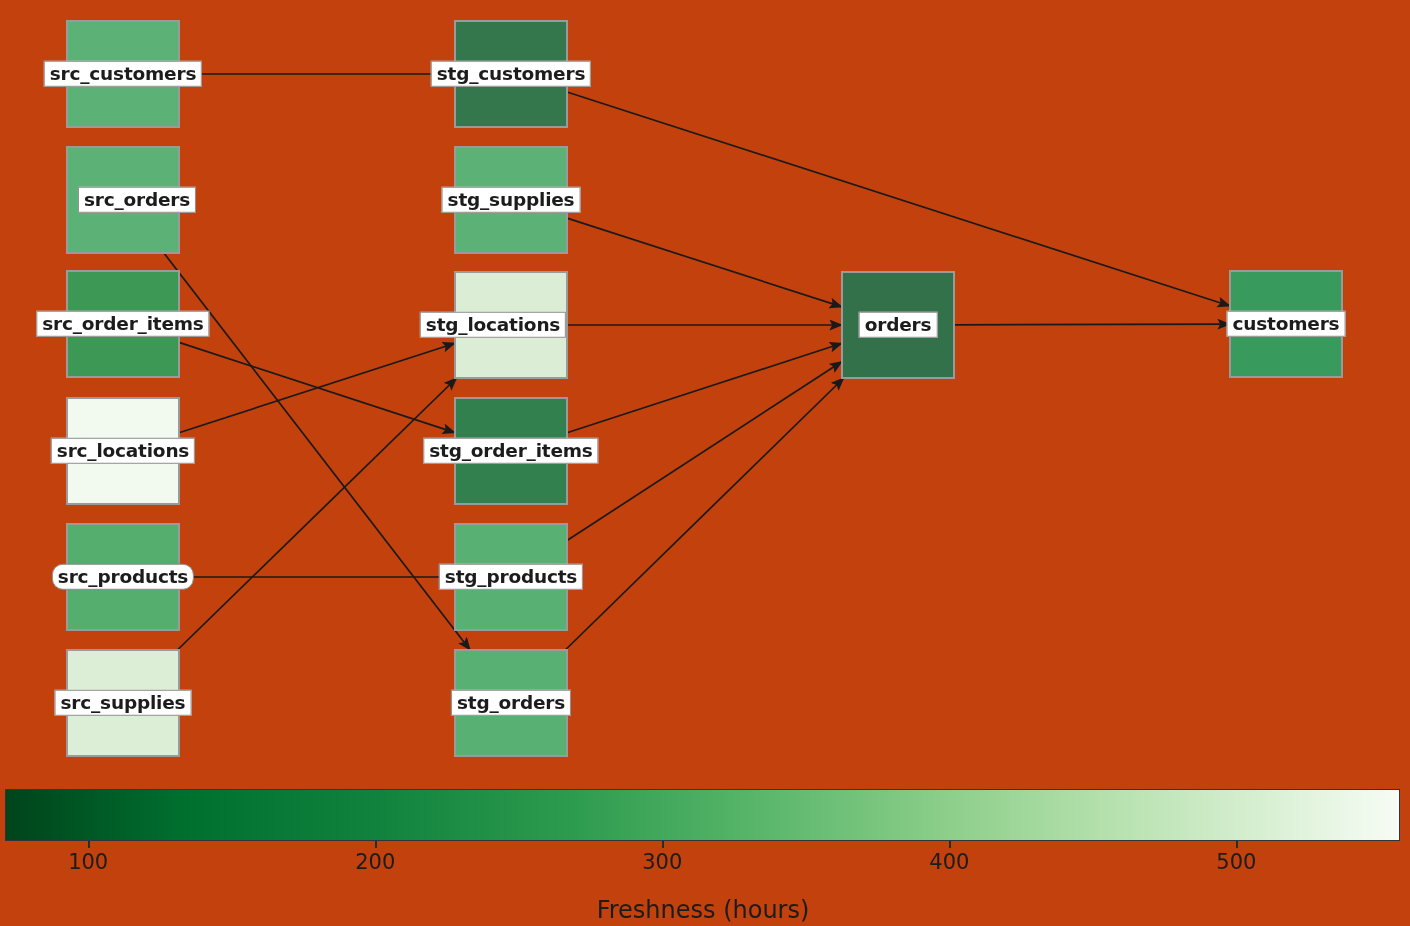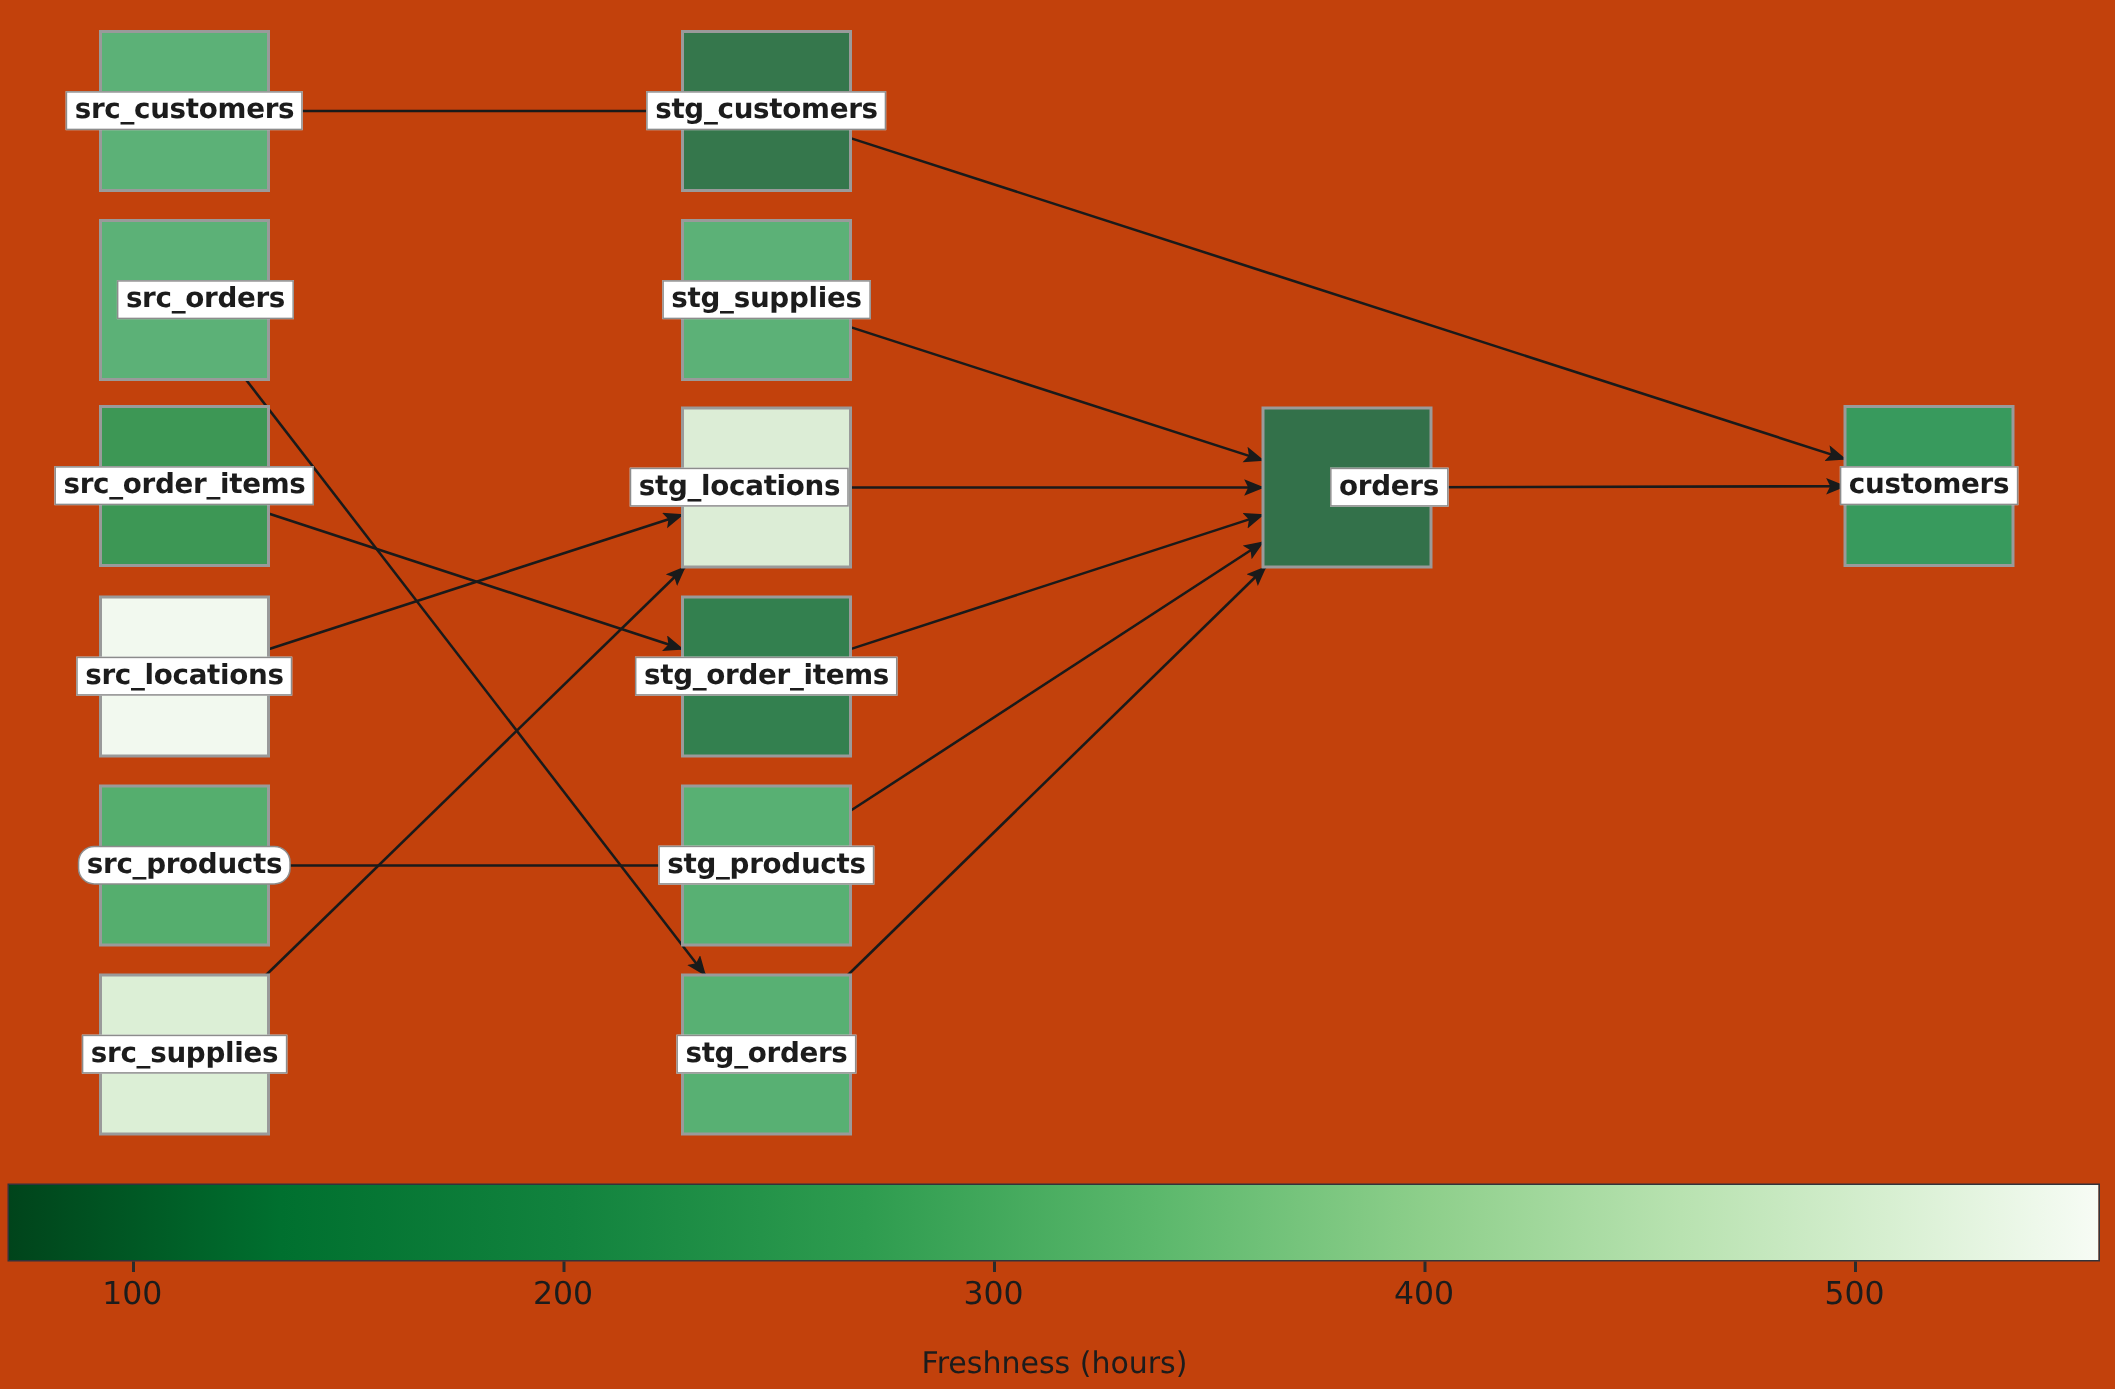--- a/index.html
+++ b/index.html
@@ -79,21 +79,21 @@
     font-size: 21px;
     color: #1c1c1c;
     white-space: nowrap;
   }
   #cb-axis-label {
     position: absolute;
     top: 896px;
     left: 703px;
     transform: translateX(-50%);
     font-family: "DejaVu Sans", sans-serif;
-    font-size: 20px;
+    font-size: 24px;
     color: #1c1c1c;
     white-space: nowrap;
   }
 </style>
 </head>
 <body>
 
 <div id="stage">
 
   <svg id="graph-svg" viewBox="0 0 1410 926">
@@ -153,21 +153,21 @@
       <div class="node-label" style="left: 123px; top: 324px;">src_order_items</div>
       <div class="node-label" style="left: 123px; top: 451px;">src_locations</div>
       <div class="node-label" style="left: 123px; top: 577px; border-radius: 11px;">src_products</div>
       <div class="node-label" style="left: 123px; top: 703px;">src_supplies</div>
       <div class="node-label" style="left: 511px; top: 74px;">stg_customers</div>
       <div class="node-label" style="left: 511px; top: 200px;">stg_supplies</div>
       <div class="node-label" style="left: 493px; top: 325px;">stg_locations</div>
       <div class="node-label" style="left: 511px; top: 451px;">stg_order_items</div>
       <div class="node-label" style="left: 511px; top: 577px;">stg_products</div>
       <div class="node-label" style="left: 511px; top: 703px;">stg_orders</div>
-      <div class="node-label" style="left: 898px; top: 325px; margin-left: 28px;">orders</div>
+      <div class="node-label" style="left: 898px; top: 325px;">orders</div>
       <div class="node-label" style="left: 1286px; top: 324px;">customers</div>
     </div>
 
   <div id="colorbar-wrap">
     <div id="colorbar-gradient" style="background: linear-gradient(to right, rgb(0, 68, 27) 0%, rgb(0, 112, 47) 13%, rgb(18, 131, 62) 27%, rgb(46, 156, 79) 41%, rgb(92, 184, 108) 55%, rgb(142, 207, 139) 68%, rgb(184, 226, 176) 80%, rgb(215, 239, 209) 90%, rgb(247, 252, 245) 100%);"></div>
   </div>
   <div id="cb-ticks">
       <div class="cb-tick" style="left: 88.2px;"></div>
       <div class="cb-ticklabel" style="left: 88.2px;">100</div>
       <div class="cb-tick" style="left: 375.3px;"></div>

